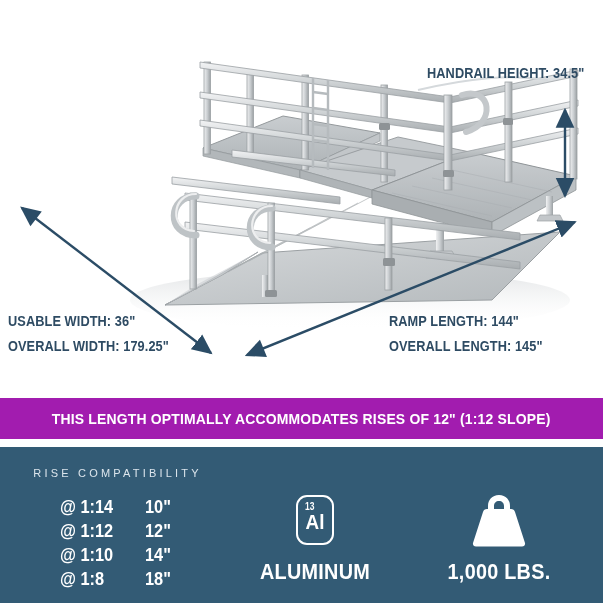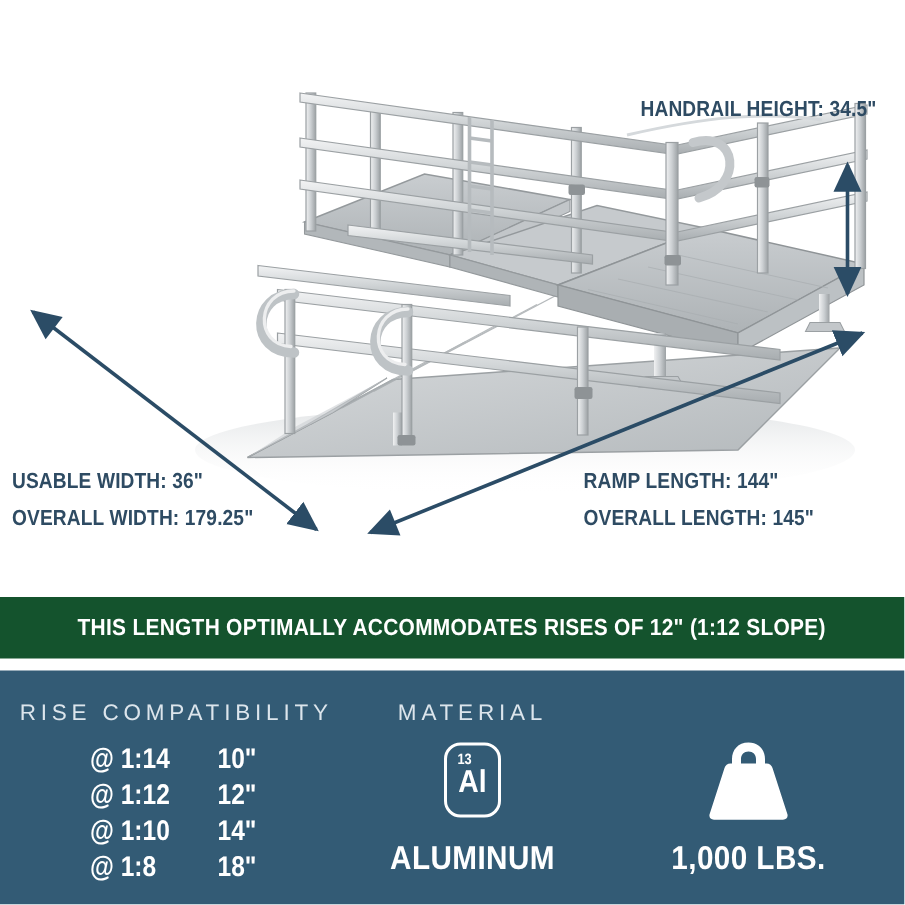--- a/index.html
+++ b/index.html
@@ -36,21 +36,21 @@
 
   #label-handrail{ left:427px; top:65px; font-size:14.5px; }
   #label-usable{  left:8px;  top:313px; }
   #label-overall-w{ left:8px; top:338px; }
   #label-ramp-len{ left:389px; top:313px; }
   #label-overall-l{ left:389px; top:338px; }
 
   
   .banner{
     position:absolute; left:0; top:398px; width:603px; height:41px;
-    background:#14532d;
+    background:#a21caf;
     display:flex; align-items:center; justify-content:center;
   }
   .banner-text{
     color:#ffffff;
     font-family:"Liberation Sans", sans-serif;
     font-weight:bold;
     font-size:15.5px;
     letter-spacing:.2px;
     white-space:nowrap;
     transform:scaleX(.9);
@@ -66,21 +66,21 @@
   .col-rise{ width:235px; }
   .col-material{ width:160px; }
   .col-weight{ width:208px; }
 
   .col-title{
     position:absolute; top:20px; left:0; width:100%;
     text-align:center;
     color:#DCE5EC;
     font-family:"Liberation Sans", sans-serif;
     font-weight:normal;
-    font-size:15px;
+    font-size:11px;
     letter-spacing:3.2px;
     white-space:nowrap;
   }
 
   
   .rise-table{
     position:absolute; top:48px; left:0; width:100%;
     display:flex; justify-content:center;
   }
   .rise-inner{ display:flex; gap:24px; }
@@ -321,21 +321,20 @@
             <div class="rise-cell">10"</div>
             <div class="rise-cell">12"</div>
             <div class="rise-cell">14"</div>
             <div class="rise-cell">18"</div>
           </div>
         </div>
       </div>
     </div>
 
     <div class="col col-material">
-      <div class="col-title">MATERIAL</div>
       <div class="al-icon">
         <div class="al-num">13</div>
         <div class="al-sym">Al</div>
       </div>
       <div class="big-value">ALUMINUM</div>
     </div>
 
     <div class="col col-weight">
       <div class="weight-icon">
         <svg width="62" height="56" viewBox="0 0 62 56" xmlns="http://www.w3.org/2000/svg">

